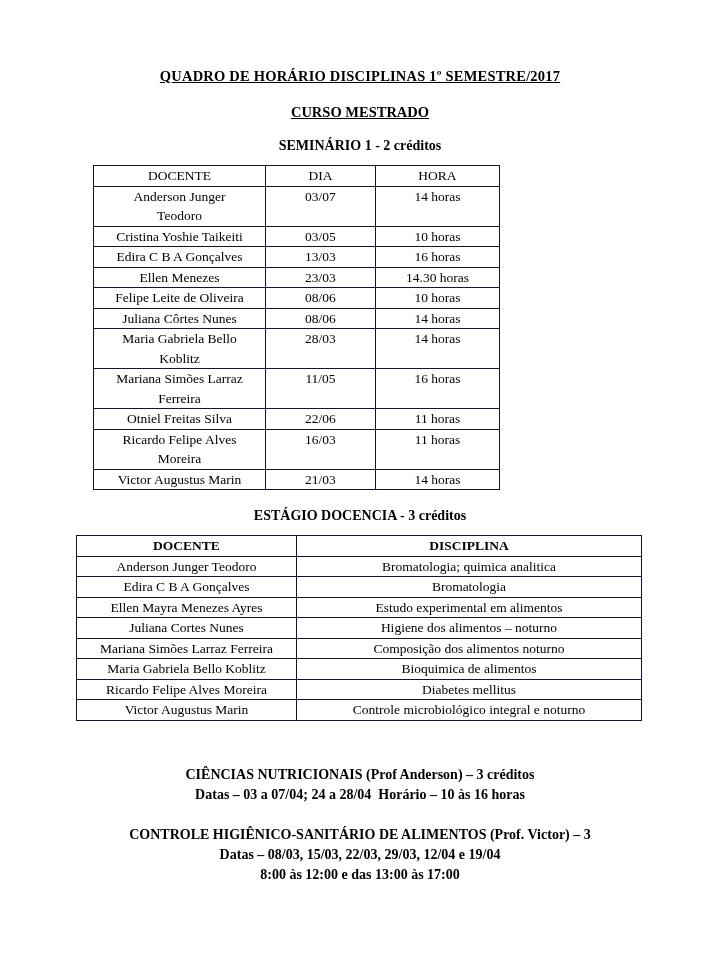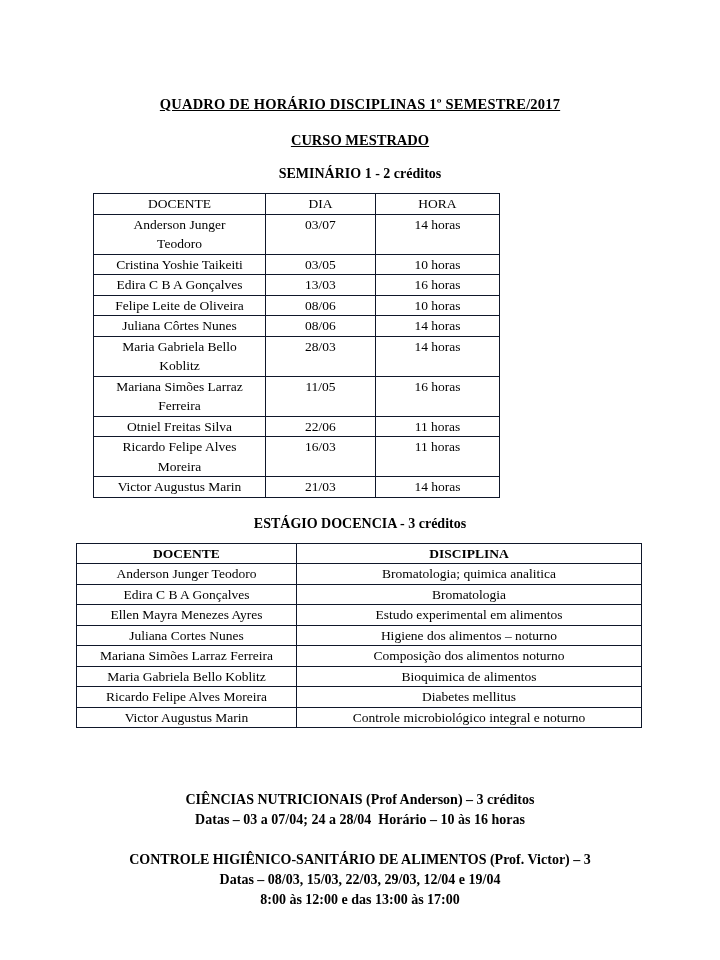--- a/index.html
+++ b/index.html
@@ -5,21 +5,21 @@
   * { box-sizing: border-box; }
   html, body { margin: 0; padding: 0; }
   body {
     width: 720px;
     min-height: 960px;
     background: #ffffff;
     color: #000000;
     font-family: "Liberation Serif", "DejaVu Serif", serif;
     font-size: 13.5px;
   }
-  .page { padding-top: 96px; }
+  .page { padding-top: 68px; }
   .center { text-align: center; }
   .doc-title {
     font-size: 14.5px;
     font-weight: bold;
     text-decoration: underline;
     margin: 0 0 19px 0;
     letter-spacing: 0.2px;
   }
   .doc-subtitle {
     font-size: 14.5px;
@@ -49,21 +49,21 @@
   .table-seminario th { font-weight: normal; font-size: 13.5px; }
   .col-docente1 { width: 172px; }
   .col-dia      { width: 110px; }
   .col-hora     { width: 124px; }
   .estagio-block { margin-top: 18px; }
   .table-estagio { margin: 0 0 0 76px; width: 565px; }
   .table-estagio th { font-weight: bold; font-size: 13.5px; }
   .col-docente2    { width: 220px; }
   .col-disciplina  { width: 345px; }
   .notes {
-    margin-top: 62px;
+    margin-top: 44px;
     font-weight: bold;
     font-size: 14px;
     line-height: 20px;
     text-align: center;
   }
   .notes .line { white-space: pre-wrap; }
   .notes .block-gap { height: 20px; }
 </style>
 </head>
 <body>
@@ -100,20 +100,25 @@
           <td>Cristina Yoshie Taikeiti</td>
           <td>03/05</td>
           <td>10 horas</td>
         </tr>
         <tr>
           <td>Edira C B A Gonçalves</td>
           <td>13/03</td>
           <td>16 horas</td>
         </tr>
         <tr>
+          <td>Ellen Menezes</td>
+          <td>23/03</td>
+          <td>14.30 horas</td>
+        </tr>
+        <tr>
           <td>Felipe Leite de Oliveira</td>
           <td>08/06</td>
           <td>10 horas</td>
         </tr>
         <tr>
           <td>Juliana Côrtes Nunes</td>
           <td>08/06</td>
           <td>14 horas</td>
         </tr>
         <tr>

